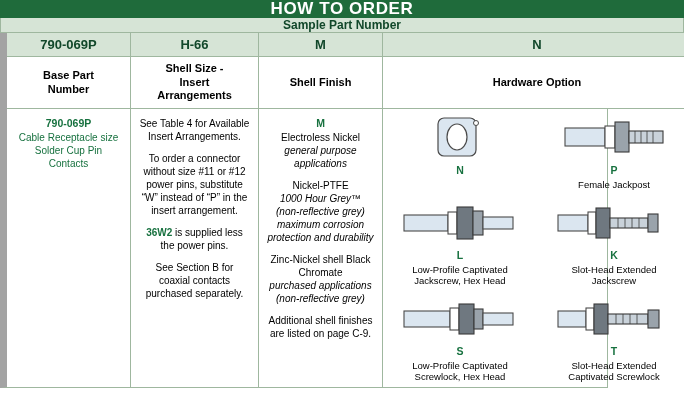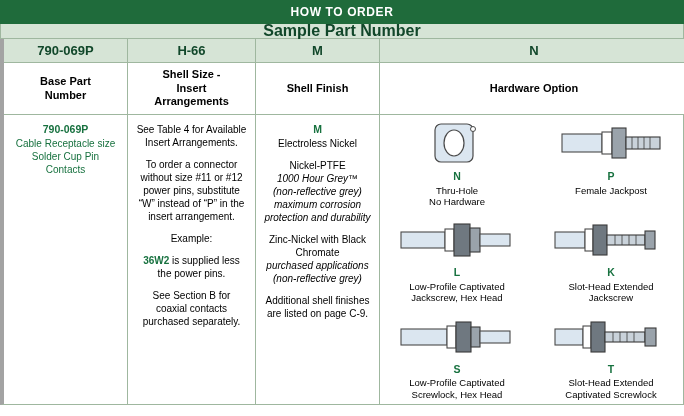--- a/index.html
+++ b/index.html
@@ -12,54 +12,54 @@
   }
   .page {
     position: relative;
     width: 684px;
     height: 416px;
     box-sizing: border-box;
     overflow: hidden;
     background: #fff;
   }
   .title-bar {
-    height: 24px;
+    height: 18px;
     background: #1f6b3b;
     color: #ffffff;
-    font-size: 12px;
+    font-size: 17px;
     font-weight: bold;
     letter-spacing: 0.6px;
     display: flex;
     align-items: center;
     justify-content: center;
     border: 1px solid #1f6b3b;
     box-sizing: border-box;
   }
   .sample-bar {
     height: 15px;
     background: #d6e4d6;
     color: #11472a;
-    font-size: 16px;
+    font-size: 12px;
     font-weight: bold;
     display: flex;
     align-items: center;
     justify-content: center;
     border-left: 1px solid #9fb79f;
     border-right: 1px solid #9fb79f;
     border-bottom: 1px solid #9fb79f;
     box-sizing: border-box;
   }
   .grid {
     display: grid;
     grid-template-columns: 124px 128px 124px 308px;
-    border-left: 4px solid #a3a3a3;
+    border-left: 7px solid #a3a3a3;
     border-right: 1px solid #9fb79f;
     border-bottom: 1px solid #9fb79f;
     box-sizing: border-box;
-    width: 684px;
+    width: 608px;
   }
   .part-row > div {
     background: #d6e4d6;
     color: #11472a;
     font-size: 13px;
     font-weight: bold;
     height: 24px;
     display: flex;
     align-items: center;
     justify-content: center;
@@ -176,59 +176,58 @@
       
       <div class="cell-col1">
         <div class="c-green-b">790-069P</div>
         <div style="color:#17713f;">Cable Receptacle size Solder Cup Pin Contacts</div>
       </div>
 
       
       <div class="cell-col2">
         <p>See Table 4 for Available Insert Arrangements.</p>
         <p>To order a connector without size #11 or #12 power pins, substitute “W” instead of “P” in the insert arrangement.</p>
-        <p>Example:</p>
         <p><span class="c-green">36W2</span><span> is supplied less the power pins.</span></p>
         <p>See Section B for coaxial contacts purchased separately.</p>
       </div>
 
       
       <div class="cell-col3">
         <div class="finish-block">
           <div class="c-green-b">M</div>
           <div class="finish-name">Electroless Nickel</div>
+          <div class="italic">general purpose applications</div>
         </div>
         <div class="finish-block">
           <div class="finish-name">Nickel-PTFE</div>
           <div class="italic">1000 Hour Grey™</div>
           <div class="italic">(non-reflective grey)</div>
           <div class="italic">maximum corrosion protection and durability</div>
         </div>
         <div class="finish-block">
-          <div class="finish-name">Zinc-Nickel with Black Chromate</div>
+          <div class="finish-name">Zinc-Nickel shell Black Chromate</div>
           <div class="italic">purchased applications</div>
           <div class="italic">(non-reflective grey)</div>
         </div>
         <div>Additional shell finishes are listed on page C-9.</div>
       </div>
 
       
       <div style="padding:0;">
         <div class="hw-grid">
 
           <div class="hw-cell">
             <div class="hw-art">
               <svg width="60" height="50" viewBox="0 0 60 50">
                 <path d="M14 6 h26 a6 6 0 0 1 6 6 v26 a6 6 0 0 1 -6 6 h-26 a6 6 0 0 1 -6 -6 v-26 a6 6 0 0 1 6 -6 z" fill="#dbe6f0" stroke="#4a4a4a" stroke-width="1.2"></path>
                 <ellipse cx="27" cy="25" rx="10" ry="13" fill="#ffffff" stroke="#4a4a4a" stroke-width="1.2"></ellipse>
                 <circle cx="46" cy="11" r="2.5" fill="#ffffff" stroke="#4a4a4a" stroke-width="1"></circle>
               </svg>
             </div>
             <div class="hw-code">N</div>
-            <div class="hw-label">Thru-Hole<br>No Hardware</div>
           </div>
 
           <div class="hw-cell">
             <div class="hw-art">
               <svg width="110" height="46" viewBox="0 0 110 46">
                 <rect x="6" y="14" width="40" height="18" fill="#dbe6f0" stroke="#4a4a4a" stroke-width="1.1"></rect>
                 <rect x="46" y="12" width="10" height="22" fill="#ffffff" stroke="#4a4a4a" stroke-width="1.1"></rect>
                 <rect x="56" y="8" width="14" height="30" fill="#9aa3ab" stroke="#3a3a3a" stroke-width="1.1"></rect>
                 <rect x="70" y="17" width="34" height="12" fill="#c9d2da" stroke="#3a3a3a" stroke-width="1.1"></rect>
                 <line x1="76" y1="17" x2="76" y2="29" stroke="#3a3a3a" stroke-width="0.8"></line>

